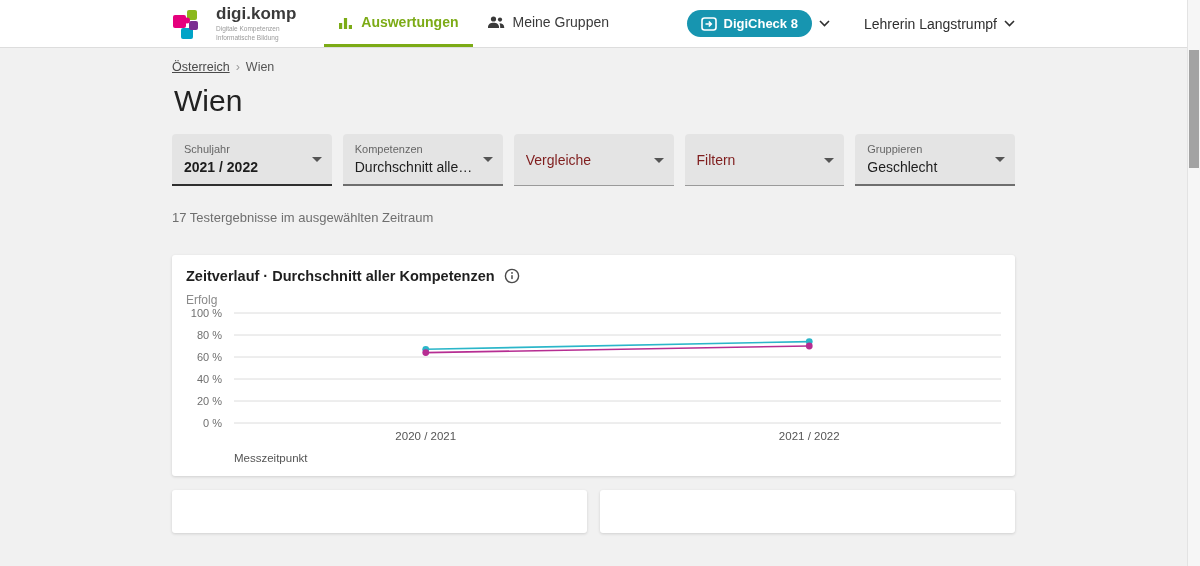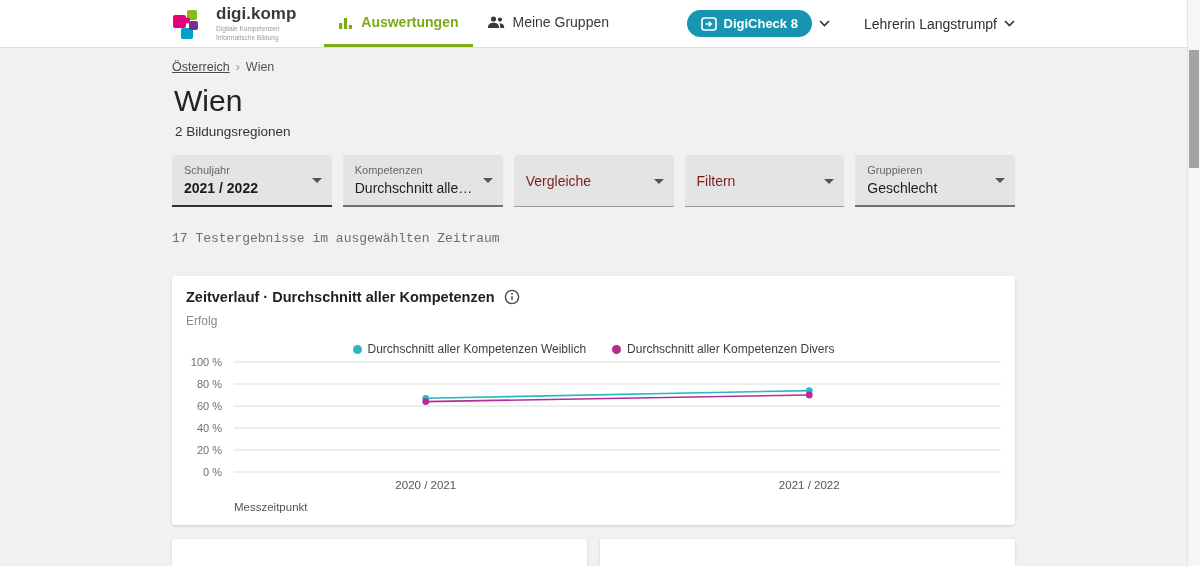--- a/index.html
+++ b/index.html
@@ -39,21 +39,21 @@
   .f-label:empty{display:none;}
   .f-value{font-size:14px;color:#1d1d1d;white-space:nowrap;overflow:hidden;text-overflow:ellipsis;}
   .filter-box.focused{border-bottom:2px solid #2f2f2f;}
   .filter-box.focused .f-value{font-weight:bold;}
   .filter-box.filled{border-bottom:2px solid #6e6e6e;}
   .filter-box.empty{border-bottom:1px solid #9a9a9a;}
   .filter-box.empty .f-value{color:#7f1d1d;}
   .arrow{position:absolute;right:10px;top:50%;margin-top:-2px;width:0;height:0;
     border-left:5px solid transparent;border-right:5px solid transparent;border-top:5px solid #555;}
   
-  .results-row{display:flex;align-items:center;justify-content:space-between;margin-top:24px;font-family:Liberation Mono, monospace;}
+  .results-row{display:flex;align-items:center;justify-content:space-between;margin-top:24px;}
   .results-text{font-size:13px;color:#6f6f6f;}
   .toggle{display:flex;border:1px solid #c2c2c2;border-radius:4px;overflow:hidden;background:#fff;}
   .toggle button{display:flex;align-items:center;gap:8px;padding:8px 14px;font-size:13px;color:#2f2f2f;
     background:#fff;border:none;cursor:pointer;font-family:inherit;}
   .toggle button.active{background:#e2e2e2;}
   .toggle button + button{border-left:1px solid #c2c2c2;}
   
   .card{background:#fff;border-radius:3px;box-shadow:0 1px 3px rgba(0,0,0,.14);}
   .chart-card{margin-top:30px;padding:13px 14px 12px 14px;}
   .card-title-row{display:flex;align-items:center;gap:9px;}
@@ -155,21 +155,20 @@
 
 <main>
 
   <div class="breadcrumb">
     <a>Österreich</a>
     <span class="bc-sep">›</span>
     <span>Wien</span>
   </div>
 
   <h1>Wien</h1>
-  <div class="subtitle">2 Bildungsregionen</div>
 
   <div class="filters">
     <div class="filter-box focused">
       <span class="f-label">Schuljahr</span>
       <span class="f-value">2021 / 2022</span>
       <span class="arrow"></span>
     </div>
     <div class="filter-box filled">
       <span class="f-label">Kompetenzen</span>
       <span class="f-value">Durchschnitt aller Kom...</span>
@@ -202,30 +201,20 @@
       <button class="info-btn">
         <svg width="16" height="16" viewBox="0 0 16 16">
           <circle cx="8" cy="8" r="6.6" fill="none" stroke="#4a4a4a" stroke-width="1.4"></circle>
           <rect x="7.25" y="7" width="1.5" height="4.2" rx="0.7" fill="#4a4a4a"></rect>
           <circle cx="8" cy="4.9" r="0.95" fill="#4a4a4a"></circle>
         </svg>
       </button>
     </div>
     <div class="axis-caption">Erfolg</div>
 
-    <div class="legend">
-      <span class="legend-item">
-        <span class="legend-dot" style="background: rgb(43, 182, 201);"></span>
-        <span>Durchschnitt aller Kompetenzen Weiblich</span>
-      </span>
-      <span class="legend-item">
-        <span class="legend-dot" style="background: rgb(182, 45, 146);"></span>
-        <span>Durchschnitt aller Kompetenzen Divers</span>
-      </span>
-    </div>
 
     <div class="plot-wrap">
       <div class="y-ticks">
           <span style="top: -1px;">100 %</span>
           <span style="top: 21px;">80 %</span>
           <span style="top: 43px;">60 %</span>
           <span style="top: 65px;">40 %</span>
           <span style="top: 87px;">20 %</span>
           <span style="top: 109px;">0 %</span>
         </div>

